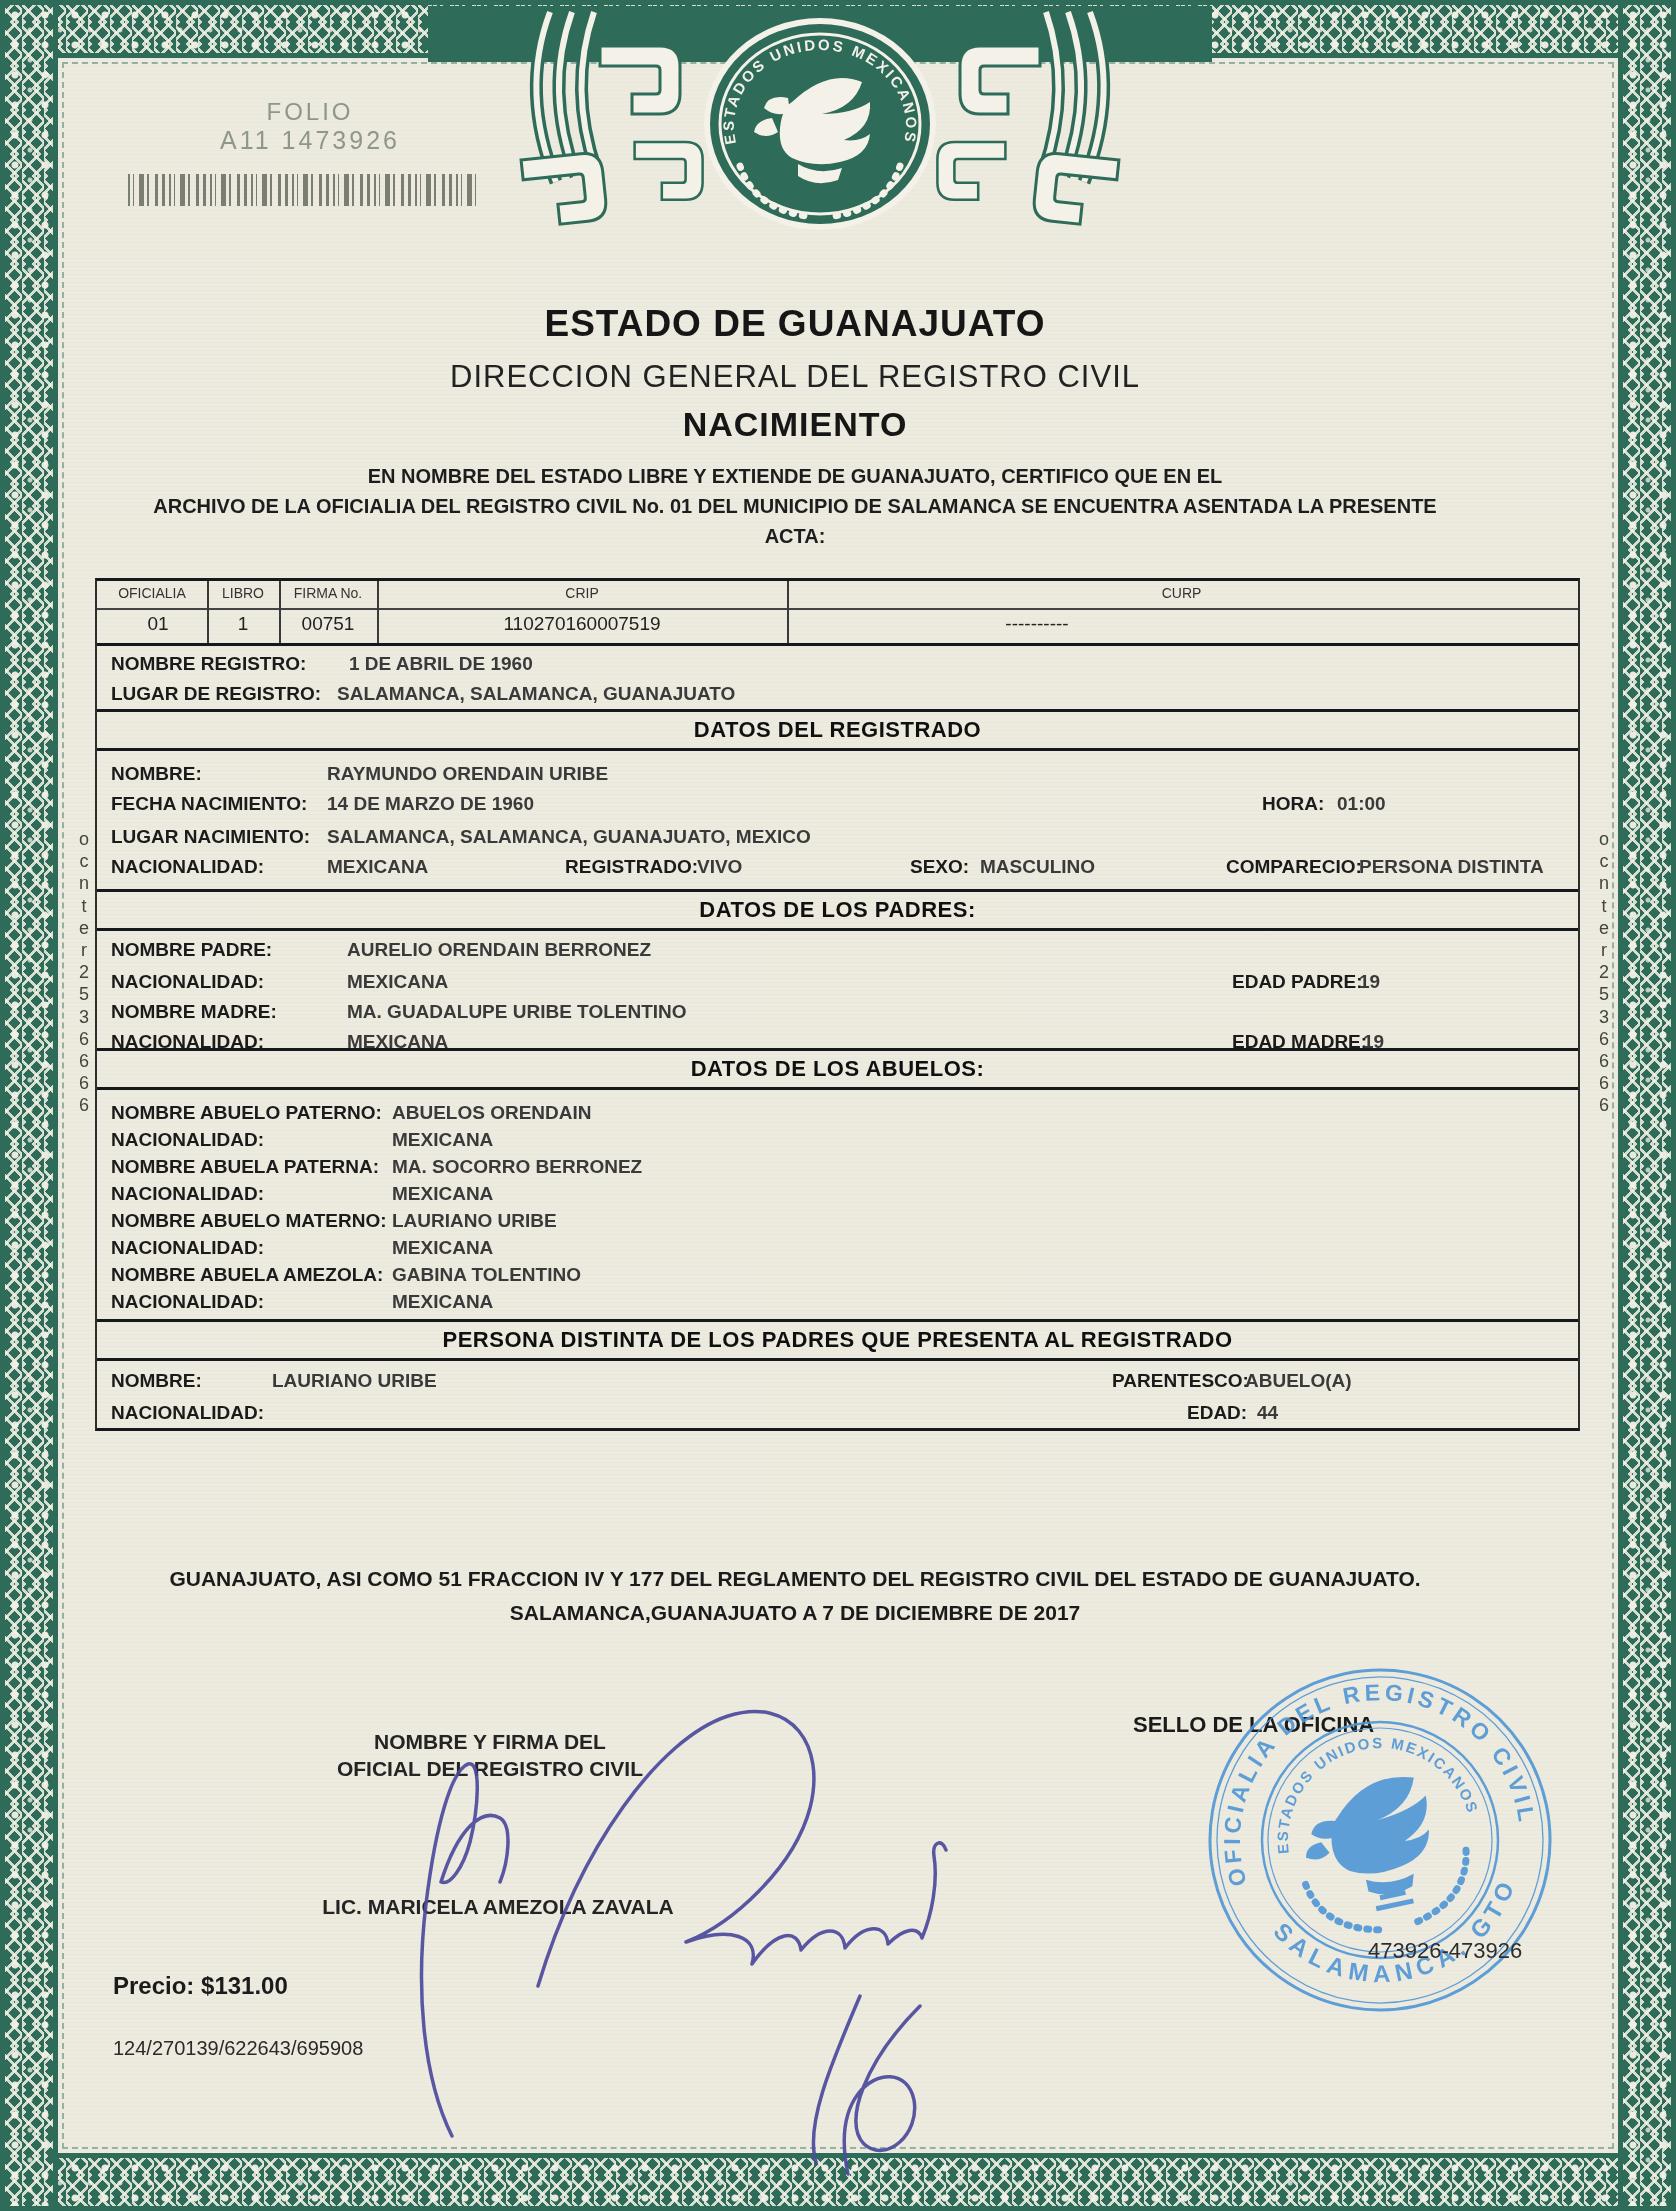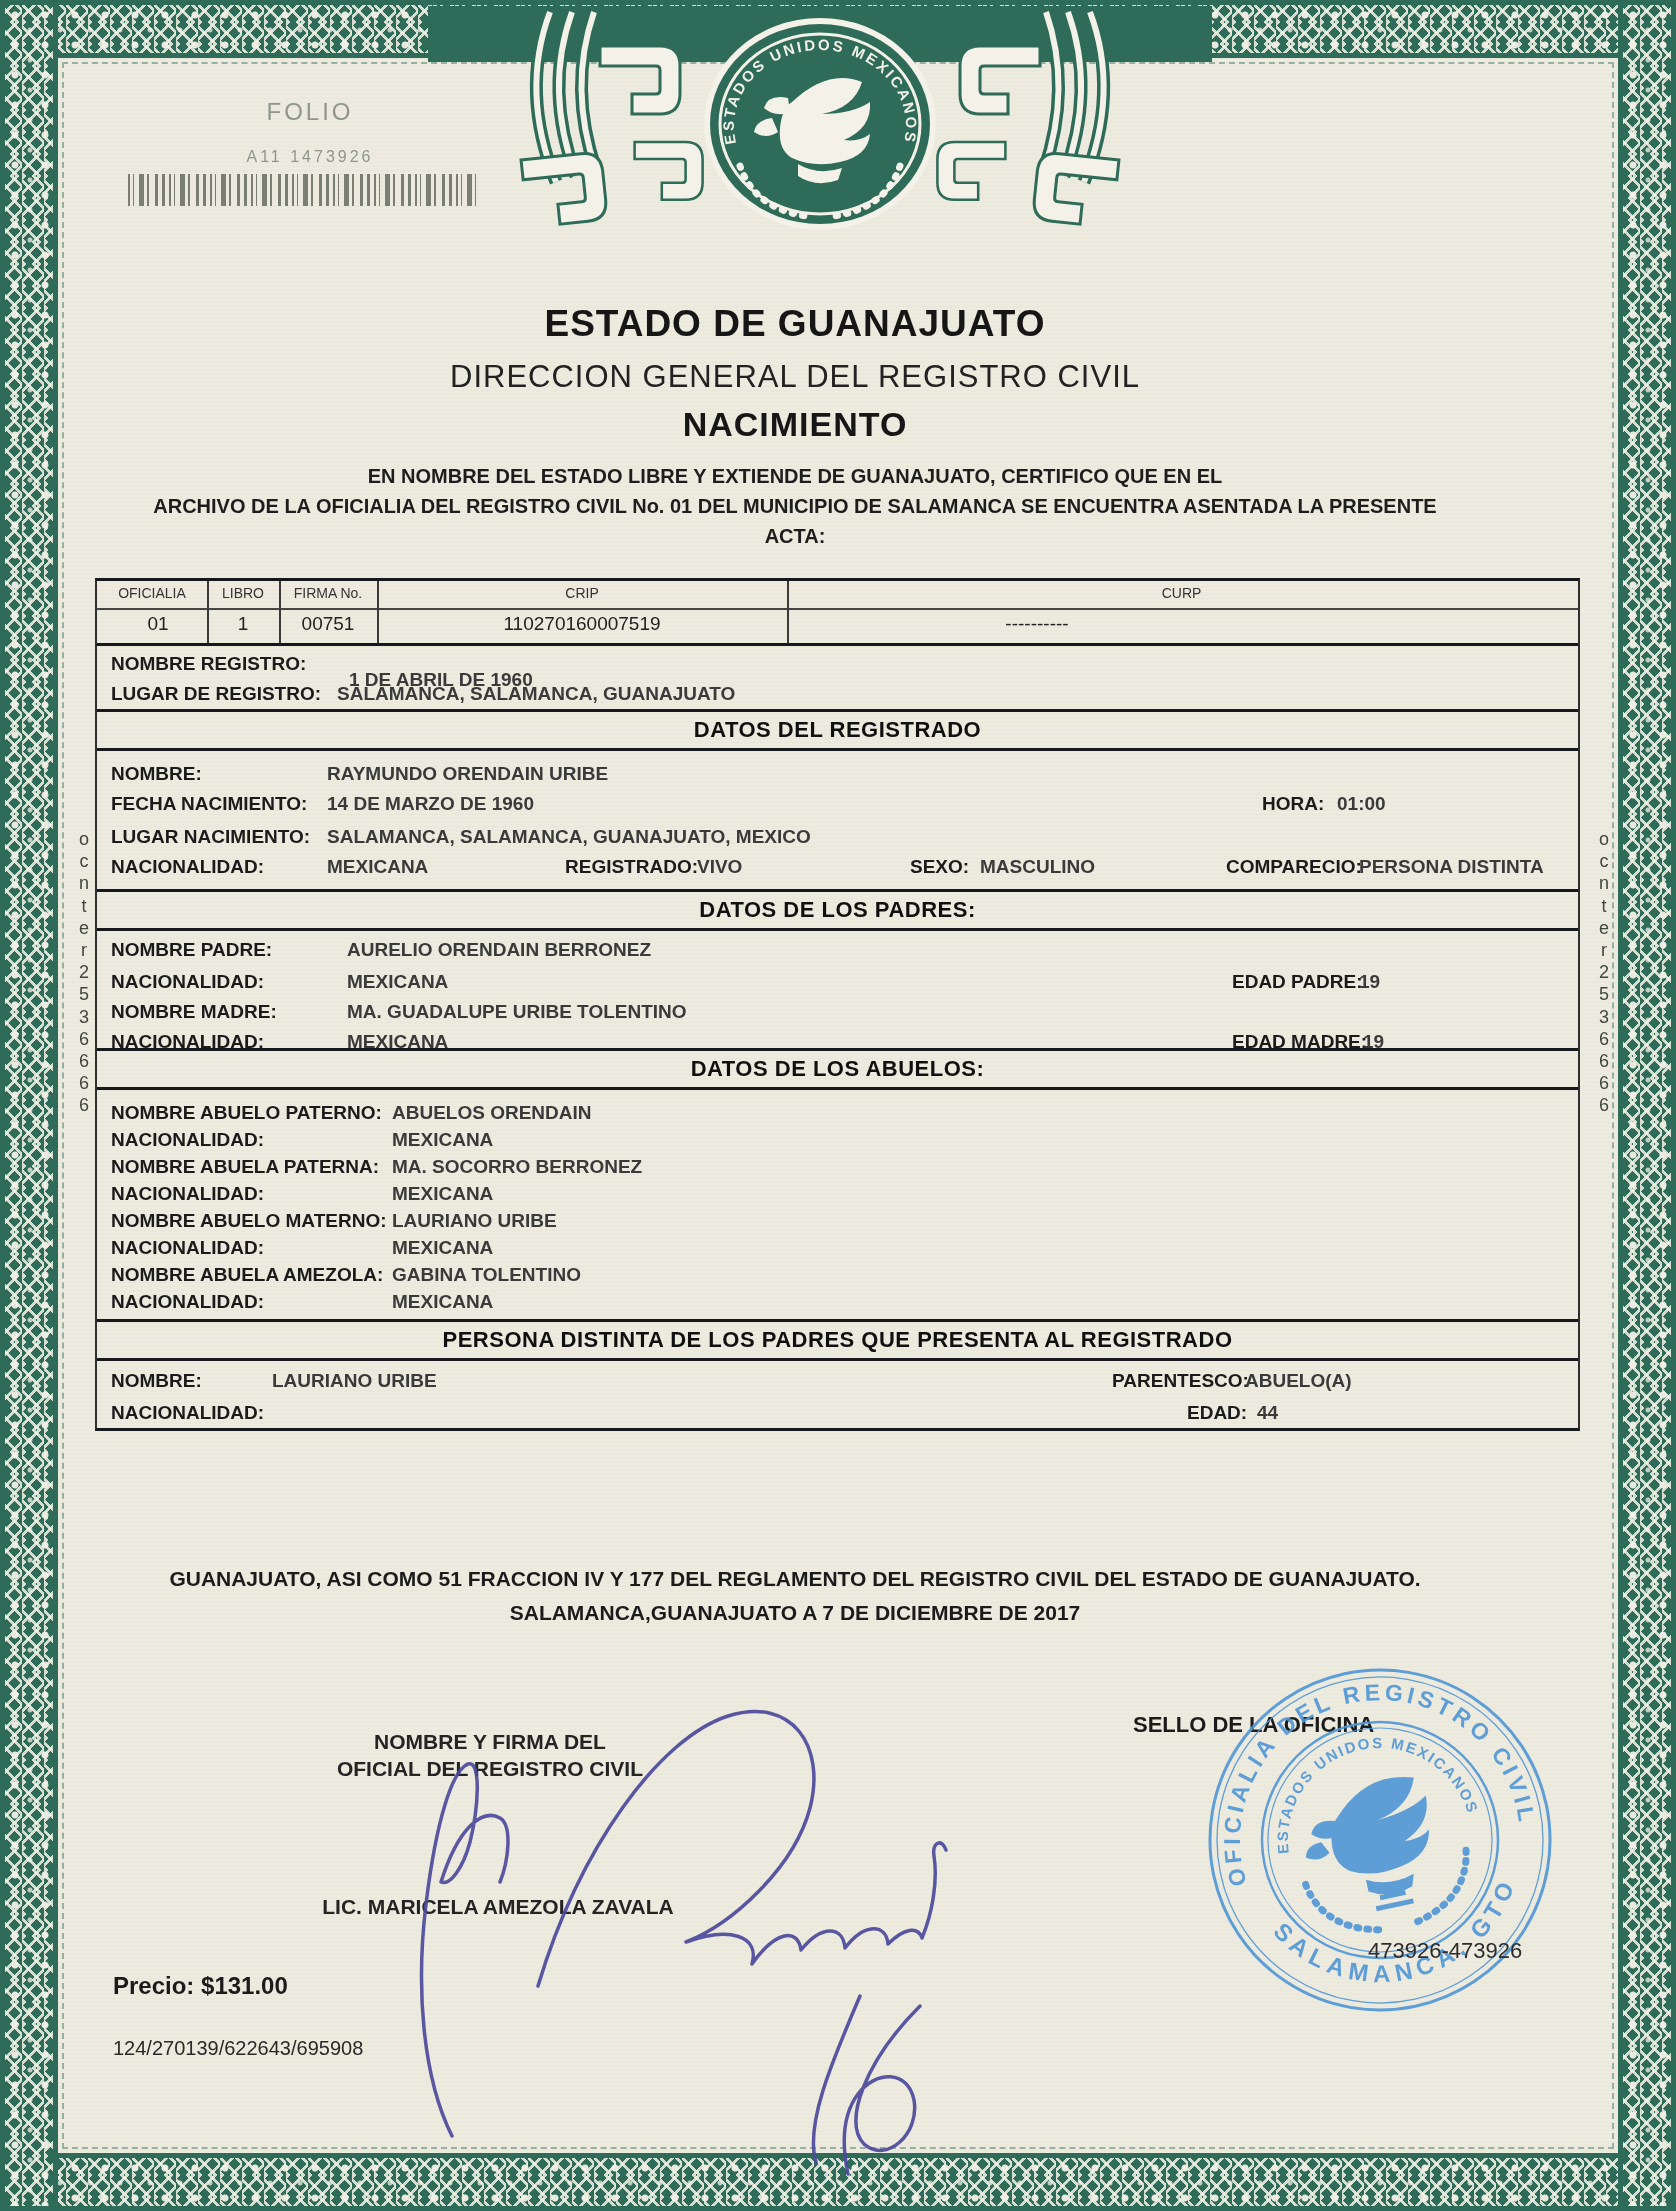--- a/index.html
+++ b/index.html
@@ -111,21 +111,21 @@
       <path d="M372 112 q-16 2 -18 14 q12 8 24 0 z"></path>
       <path d="M398 158 q20 12 44 4 l-4 12 q-22 8 -40 -4 z"></path>
     </g>
 
     <path d="M340 160 q14 42 66 50" stroke="#f3f1e8" stroke-width="7" stroke-linecap="round" stroke-dasharray="1.5 9" fill="none"></path>
     <path d="M500 160 q-14 42 -66 50" stroke="#f3f1e8" stroke-width="7" stroke-linecap="round" stroke-dasharray="1.5 9" fill="none"></path>
   </svg>
 
   <div class="abs folio" style="left:210px;top:98px;width:200px;">
     <div style="font-size:24px;">FOLIO</div>
-    <div style="font-size:16px;margin-top:22px;">A11 1473926</div>
+    <div style="font-size:25px;margin-top:0;">A11 1473926</div>
   </div>
 
   <div id="barcode" class="abs" style="left:128px;top:174px;width:348px;"></div>
 
   <div class="abs center" style="left:55px;top:303px;width:1480px;">
     <div class="title1">ESTADO DE GUANAJUATO</div>
     <div class="title2" style="margin-top:14px;">DIRECCION GENERAL DEL REGISTRO CIVIL</div>
     <div class="title3" style="margin-top:10px;">NACIMIENTO</div>
   </div>
   <div class="abs center cert" style="left:55px;top:461px;width:1480px;">
@@ -148,21 +148,21 @@
     <div class="colval" style="left:280px;width:410px;">110270160007519</div>
     <div class="colval" style="left:690px;width:500px;">----------</div>
     <div class="vline" style="left:110px;height:62px;"></div>
     <div class="vline" style="left:182px;height:62px;"></div>
     <div class="vline" style="left:280px;height:62px;"></div>
     <div class="vline" style="left:690px;height:62px;"></div>
     <div class="hline" style="top:62px;height:3px;"></div>
 
     <div class="frow" style="top:72px;">
       <span class="lbl" style="left:14px;">NOMBRE REGISTRO:</span>
-      <span class="val" style="left:252px;margin-top:16px;">1 DE ABRIL DE 1960</span>
+      <span class="val" style="left:252px;">1 DE ABRIL DE 1960</span>
     </div>
     <div class="frow" style="top:102px;">
       <span class="lbl" style="left:14px;">LUGAR DE REGISTRO:</span>
       <span class="val" style="left:240px;">SALAMANCA, SALAMANCA, GUANAJUATO</span>
     </div>
 
     <div class="secbar" style="top:128px;">DATOS DEL REGISTRADO</div>
     <div class="frow" style="top:182px;">
       <span class="lbl" style="left:14px;">NOMBRE:</span>
       <span class="val" style="left:230px;">RAYMUNDO ORENDAIN URIBE</span>

